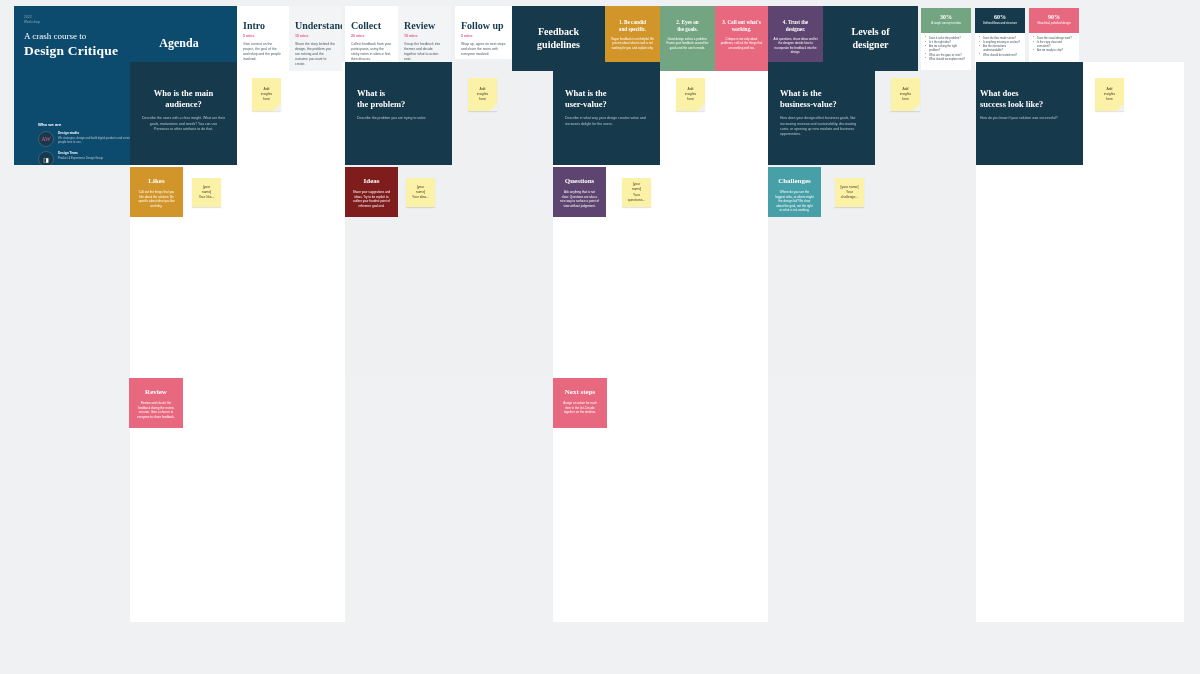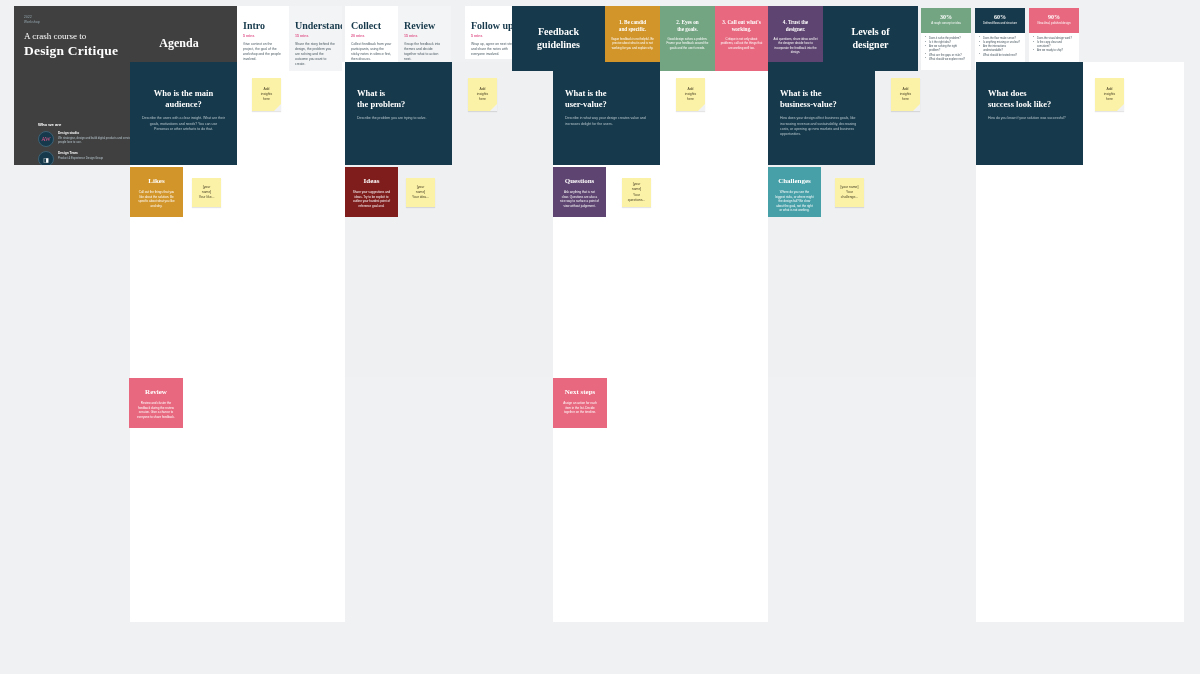--- a/index.html
+++ b/index.html
@@ -23,21 +23,21 @@
   }
   .ftag::after { content: "▣"; font-size: 6px; }
 
   
   .card { position: absolute; overflow: hidden; }
   .card .ttl { font-family: "Liberation Serif", serif; font-weight: bold; }
   .card .sub { font-size: 3.6px; }
   .card .body { font-size: 3.4px; line-height: 1.45; }
 
   
-  .hero { background: #404040; }
+  .hero { background: #0c4a6e; }
   .hero .eyebrow1 { font-size: 3px; color: #9fb3bd; letter-spacing: .3px; }
   .hero .eyebrow2 { font-size: 3px; color: #9fb3bd; letter-spacing: .3px; }
   .hero .kicker { font-family: "Liberation Serif", serif; font-size: 9px; color: #ffffff; }
   .hero .h1 { font-family: "Liberation Serif", serif; font-weight: bold; font-size: 13.5px; color: #ffffff; letter-spacing: .2px;}
   .agenda-ttl { font-family: "Liberation Serif", serif; font-weight: bold; font-size: 12px; color: #fff; text-align: center; }
 
   .whoweare-h { font-size: 4.2px; color: #fff; font-weight: bold; }
   .ww-row { display: flex; gap: 4px; align-items: flex-start; margin-top: 4px; }
   .ww-logo { width: 16px; height: 16px; border-radius: 50%; background: #16394b; border: 1px solid #3d6173;
              display:flex; align-items:center; justify-content:center; color:#fff; font-size:6px;
@@ -161,21 +161,21 @@
 
   <div class="ftag" style="left:398px; top:20px; background:#6aa57f;"></div>
   <div class="card step grey" style="left:398px; top:6px; width:53px; height:65px;">
     <div style="padding:14px 6px 6px 6px;">
       <div class="ttl">Review</div>
       <div class="sub" style="color:#e0558a;">15 mins</div>
       <div class="body">Group the feedback into themes and decide together what to action next.</div>
     </div>
   </div>
 
-  <div class="card step" style="left:465px; top:6px; width:57px; height:53px;">
+  <div class="card step" style="left:455px; top:6px; width:57px; height:53px;">
     <div style="padding:14px 6px 6px 6px;">
       <div class="ttl">Follow up</div>
       <div class="sub" style="color:#e0558a;">5 mins</div>
       <div class="body">Wrap up, agree on next steps and share the notes with everyone involved.</div>
     </div>
   </div>
 
   <div class="card bigdark" style="left:512px; top:6px; width:93px; height:65px;">
     <div class="ttl" style="white-space:pre-line;">Feedback
 guidelines</div>
@@ -306,21 +306,21 @@
     </div>
   </div>
   <div class="sticky fold" style="left:891px; top:78px; width:29px; height:33px;">
     <span class="inner">Add
 insights
 here</span>
   </div>
 
   <div class="ftag" style="left:977px; top:63px; background:#d99a2b;"></div>
   <div class="card qcard" style="left:976px; top:62px; width:107px; height:103px;">
-    <div style="padding:26px 12px 0 12px;">
+    <div style="padding:26px 12px 0 4px;">
       <div class="ttl" style="white-space:pre-line; font-family:'Liberation Serif',serif; font-weight:bold;">What does
 success look like?</div>
       <div class="body">How do you know if your solution was successful?</div>
     </div>
   </div>
   <div class="sticky fold" style="left:1095px; top:78px; width:29px; height:33px;">
     <span class="inner">Add
 insights
 here</span>
   </div>

